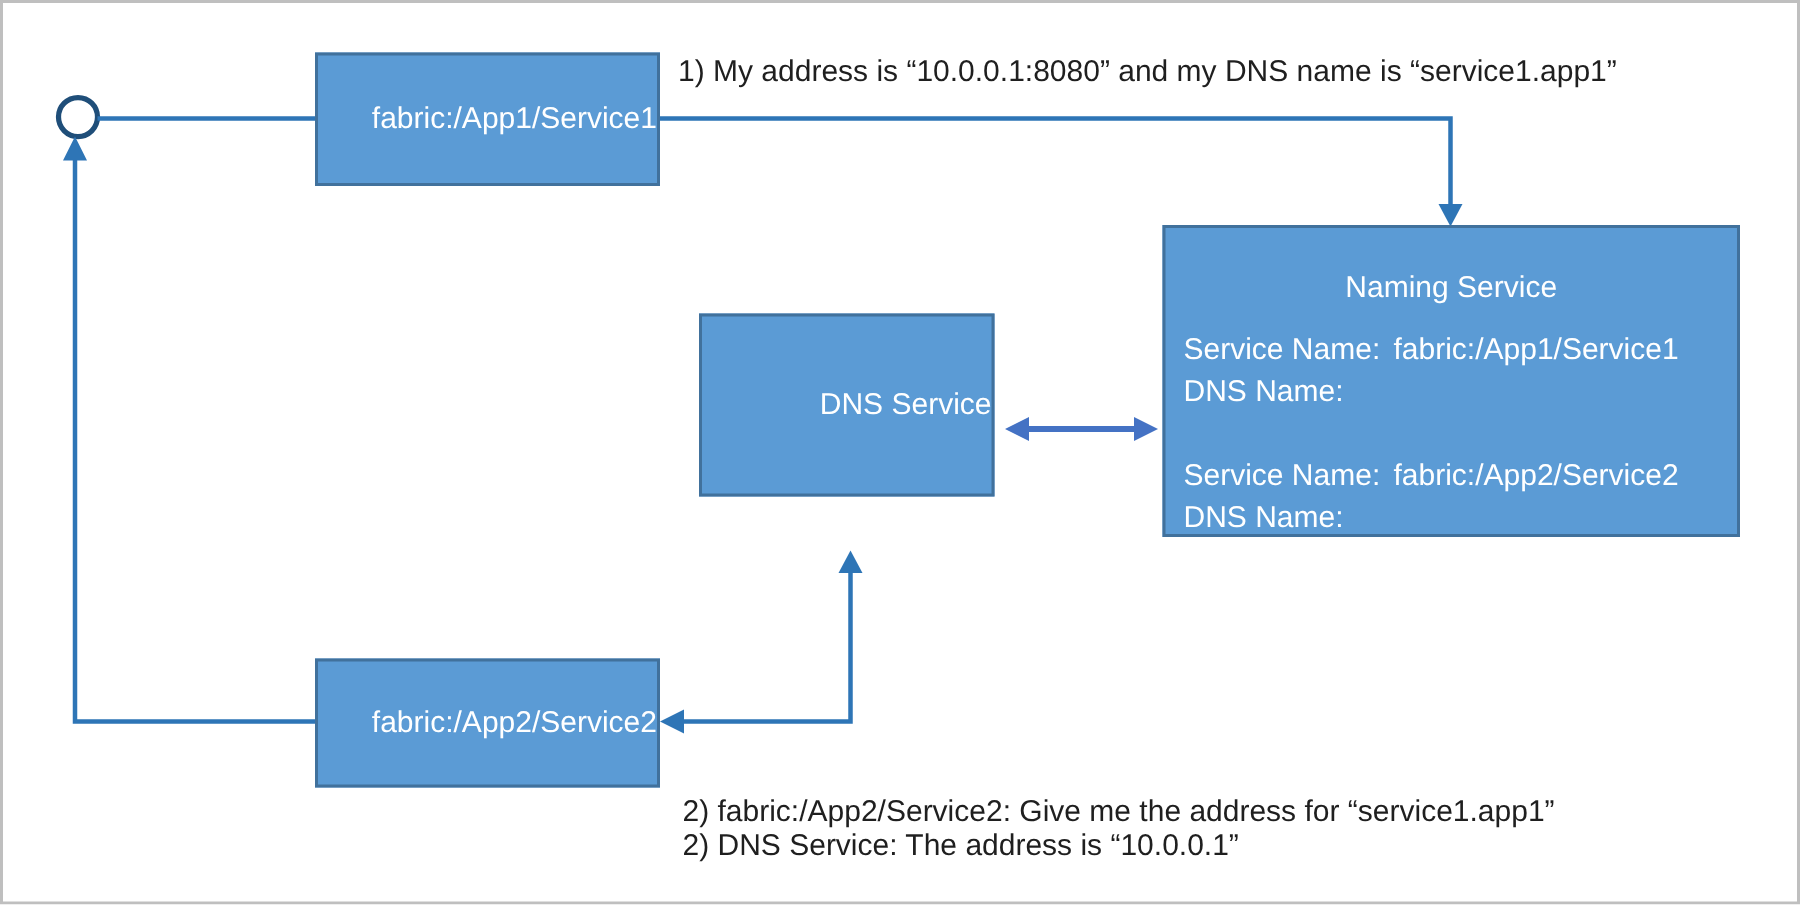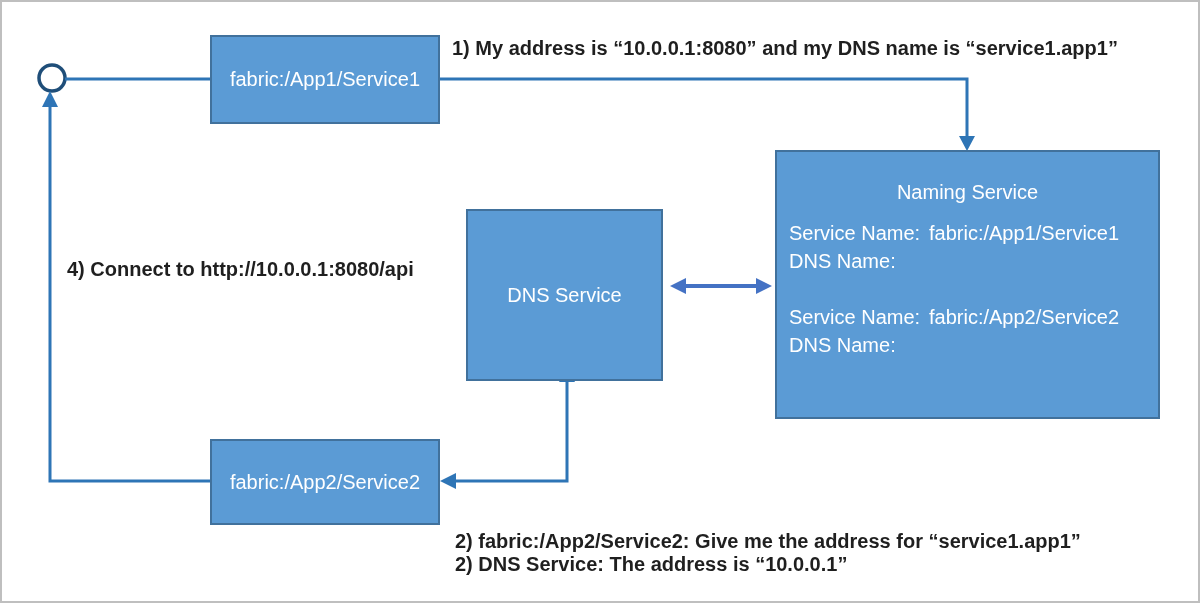--- a/index.html
+++ b/index.html
@@ -30,29 +30,29 @@
     pointer-events: none;
   }
   .node {
     position: absolute;
     background: var(--box-fill);
     border: 2px solid var(--box-border);
     box-sizing: border-box;
     color: var(--box-text);
     display: flex;
     align-items: center;
-    justify-content: center;
+    justify-content: flex-end;
     font-size: 20px;
     text-align: center;
   }
   .node-app1 { left: 208px; top: 33px;  width: 230px; height: 89px; }
   .node-app2 { left: 208px; top: 437px; width: 230px; height: 86px; }
-  .node-dns  { left: 464px; top: 207px; width: 197px; height: 172px; }
+  .node-dns  { left: 464px; top: 207px; width: 197px; height: 122px; }
   .node-naming {
-    left: 773px; top: 148px; width: 385px; height: 269px;
+    left: 773px; top: 148px; width: 385px; height: 208px;
     display: block;
     text-align: left;
     padding: 26px 12px 0 12px;
   }
   .naming-title {
     text-align: center;
     line-height: 28px;
     margin-bottom: 13px;
   }
   .naming-row {
@@ -61,21 +61,20 @@
     min-height: 28px;
   }
   .naming-row .lbl { width: 140px; flex: 0 0 140px; }
   .naming-row .val { flex: 1; }
   .annotation {
     position: absolute;
     color: var(--annotation-text);
     font-size: 20px;
     line-height: 28px;
     white-space: nowrap;
-    font-weight: bold;
   }
   .ann-step1 { left: 450px; top: 32px; }
   .ann-step4 { left: 65px;  top: 253px; }
   .ann-step2 { left: 453px; top: 525px; }
   .ann-step3 { left: 453px; top: 548px; }
 
   .stroke-conn { stroke: var(--connector); stroke-width: 3; fill: none; }
   .fill-conn   { fill: var(--connector); stroke: none; }
   .stroke-darr { stroke: var(--double-arrow); stroke-width: 4; fill: none; }
   .fill-darr   { fill: var(--double-arrow); stroke: none; }
@@ -135,17 +134,16 @@
     <div class="naming-row">
       <span class="lbl">DNS Name:</span>
     </div>
   </div>
 
   <div class="node node-app2">
     <span>fabric:/App2/Service2</span>
   </div>
 
   <div class="annotation ann-step1">1) My address is “10.0.0.1:8080” and my DNS name is “service1.app1”</div>
-  <div class="annotation ann-step4">4) Connect to http://10.0.0.1:8080/api</div>
   <div class="annotation ann-step2">2) fabric:/App2/Service2: Give me the address for “service1.app1”</div>
   <div class="annotation ann-step3">2) DNS Service: The address is “10.0.0.1”</div>
 
 </div>
 
 </body></html>

